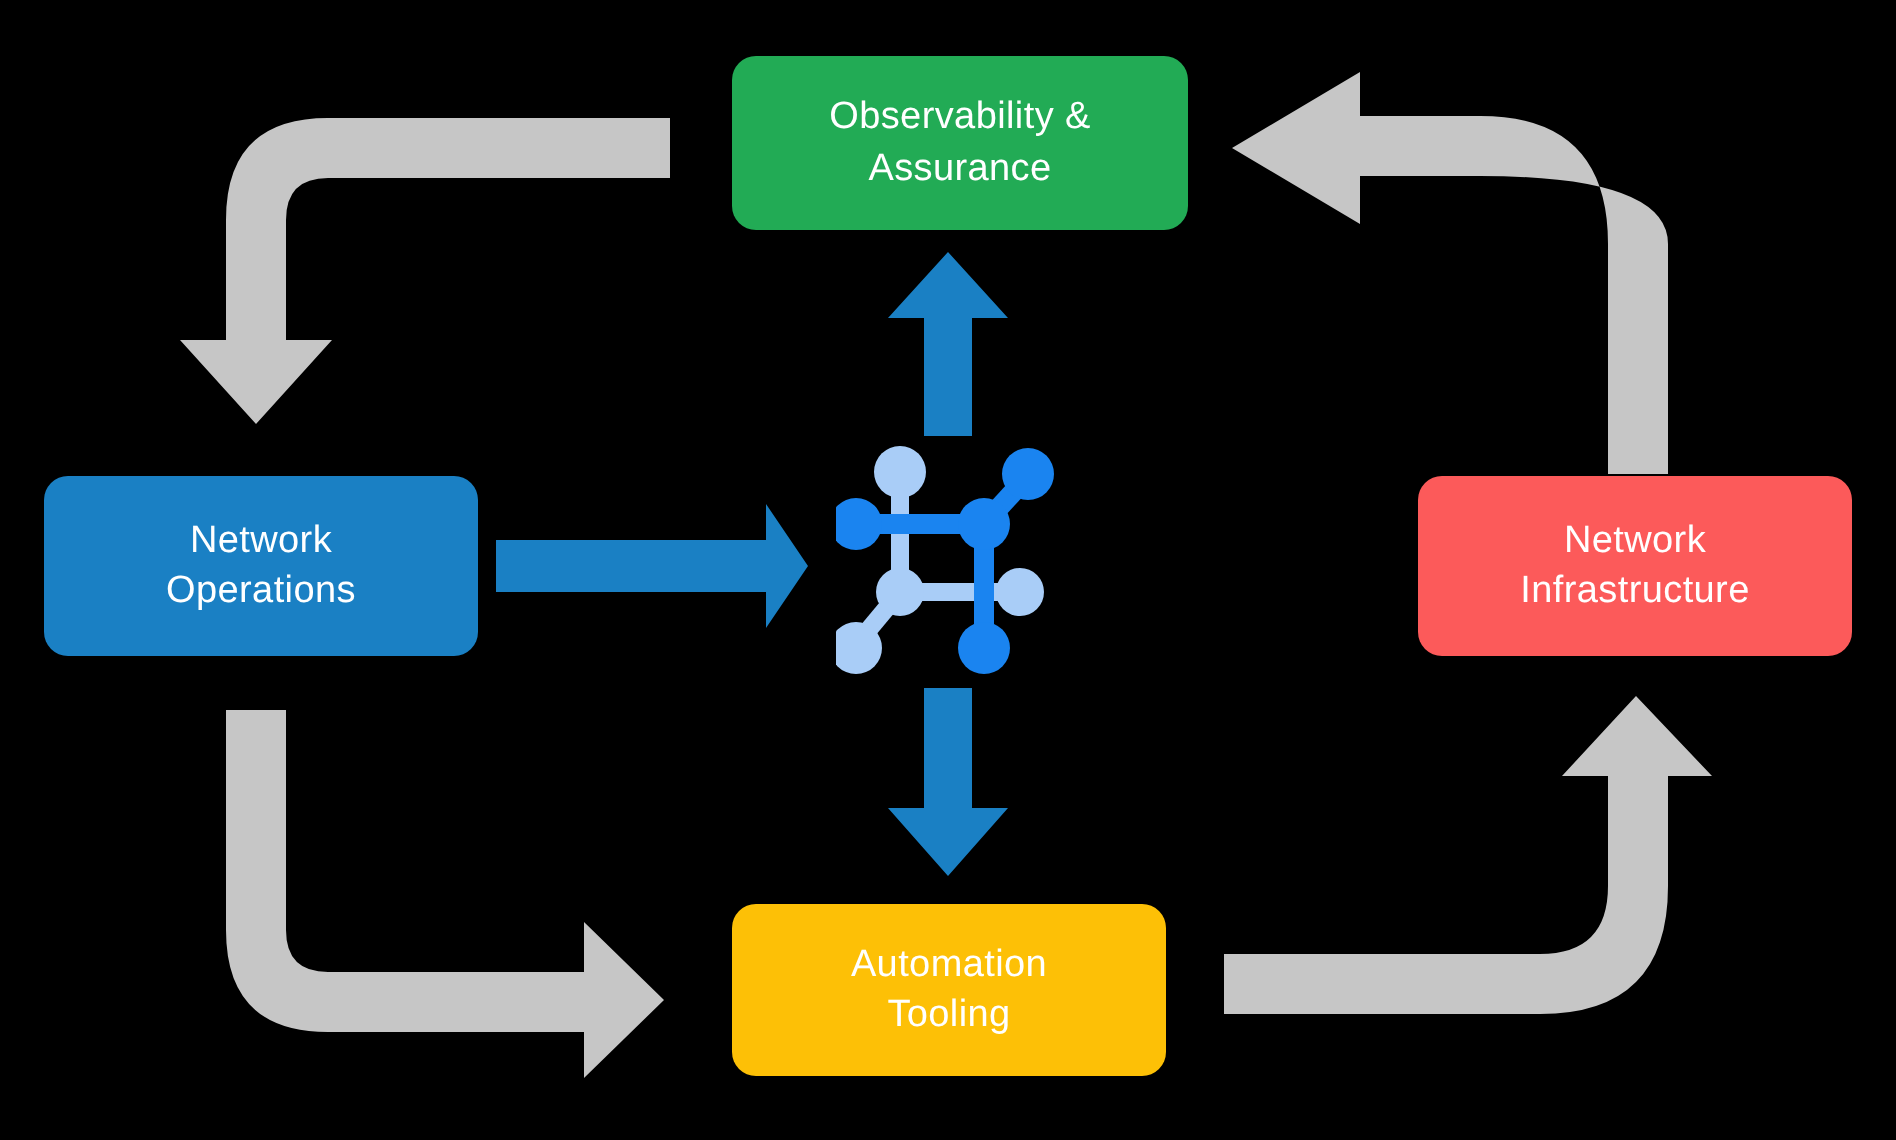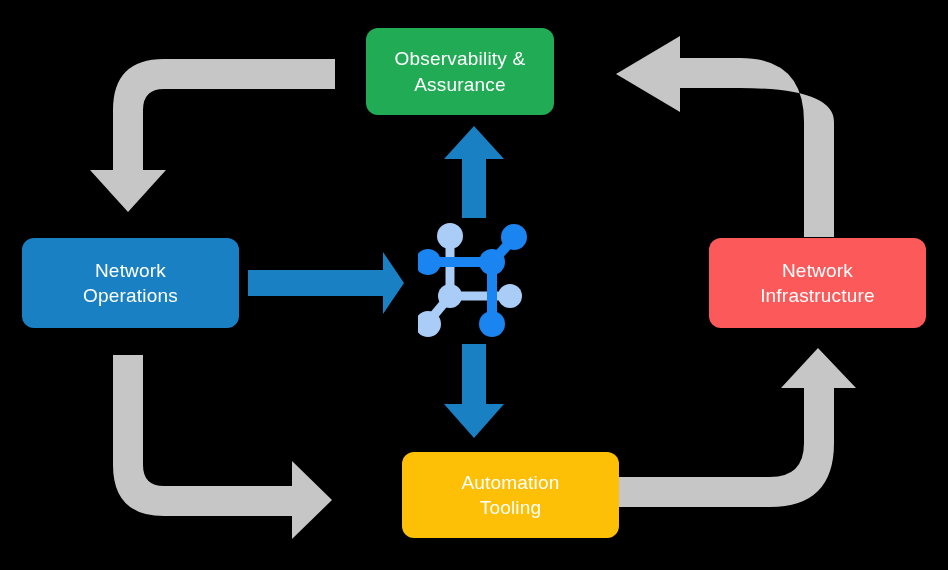--- a/index.html
+++ b/index.html
@@ -37,21 +37,21 @@
     font-size: 19px;
     line-height: 1.32;
     font-weight: 400;
     letter-spacing: 0.2px;
     box-sizing: border-box;
     padding: 4px 10px;
   }
   #box-observability {
     left: 366px;
     top: 28px;
-    width: 188px;
+    width: 228px;
     height: 87px;
     background: #22ab55;
   }
   #box-network-operations {
     left: 22px;
     top: 238px;
     width: 217px;
     height: 90px;
     background: #1a80c4;
   }
@@ -61,21 +61,20 @@
     width: 217px;
     height: 90px;
     background: #fc5a5a;
   }
   #box-automation {
     left: 366px;
     top: 452px;
     width: 217px;
     height: 86px;
     background: #fdc006;
-    margin-left: 36px;
   }
   .box-label {
     display: block;
     white-space: pre-line;
   }
   #center-icon {
     position: absolute;
     left: 418px;
     top: 220px;
     width: 116px;

